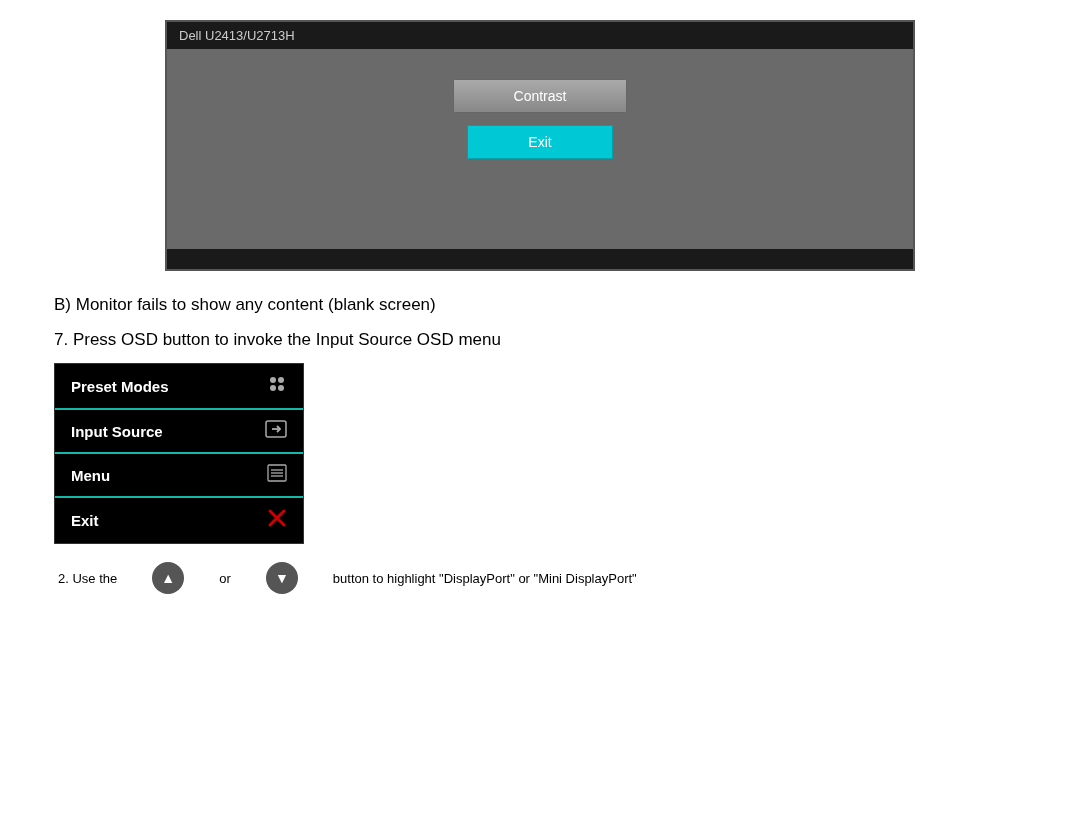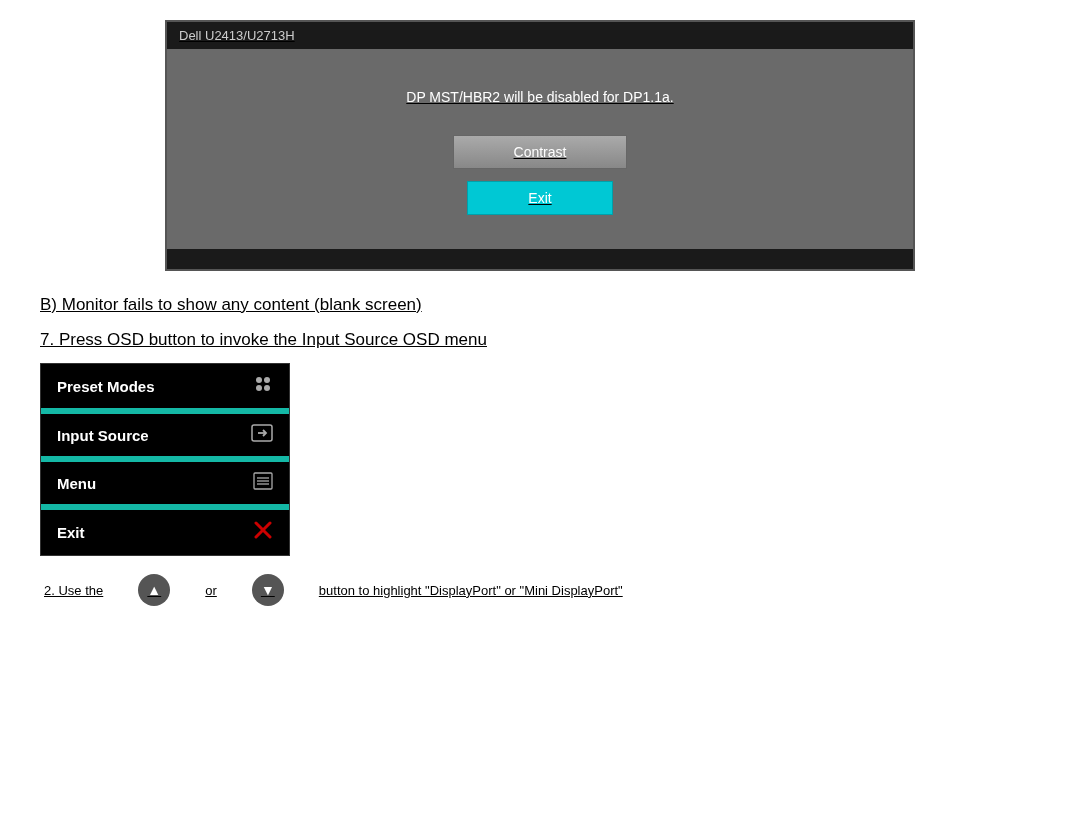--- a/index.html
+++ b/index.html
@@ -8,22 +8,21 @@
       height: 834px;
       background: #ffffff;
       font-family: Arial, sans-serif;
       font-size: 14px;
       color: #000;
       position: relative;
       overflow: hidden;
     }
 
     .page-content {
-      padding: 20px 40px;
-      text-decoration: underline;
+      padding: 20px 54px;
     }
 
     
     .monitor-dialog {
       width: 750px;
       margin: 0 auto 20px auto;
       border: 2px solid #555;
     }
 
     .monitor-titlebar {
@@ -94,21 +93,21 @@
     }
 
     .osd-menu-item {
       display: flex;
       align-items: center;
       justify-content: space-between;
       padding: 10px 16px;
       color: #fff;
       font-size: 15px;
       font-weight: bold;
-      border-bottom: 6px solid #14b8a6;
+      border-bottom: 2px solid #14b8a6;
       cursor: pointer;
     }
 
     .osd-menu-item:last-child {
       border-bottom: none;
     }
 
     .osd-menu-item .item-label {
       font-size: 15px;
     }
@@ -156,21 +155,20 @@
 </head>
 <body>
 
 <div class="page-content">
 
   <div class="monitor-dialog">
     <div class="monitor-titlebar">
       <span>Dell U2413/U2713H</span>
     </div>
     <div class="monitor-body">
-      <div class="monitor-message">DP MST/HBR2 will be disabled for DP1.1a.</div>
       <div class="monitor-confirm-btn">Contrast</div>
       <div class="monitor-exit-btn">Exit</div>
     </div>
     <div class="monitor-bottom-bar"></div>
   </div>
 
   <div class="instruction-text">B) Monitor fails to show any content (blank screen)</div>
 
   <div class="instruction-text">7. Press OSD button to invoke the Input Source OSD menu</div>
 

